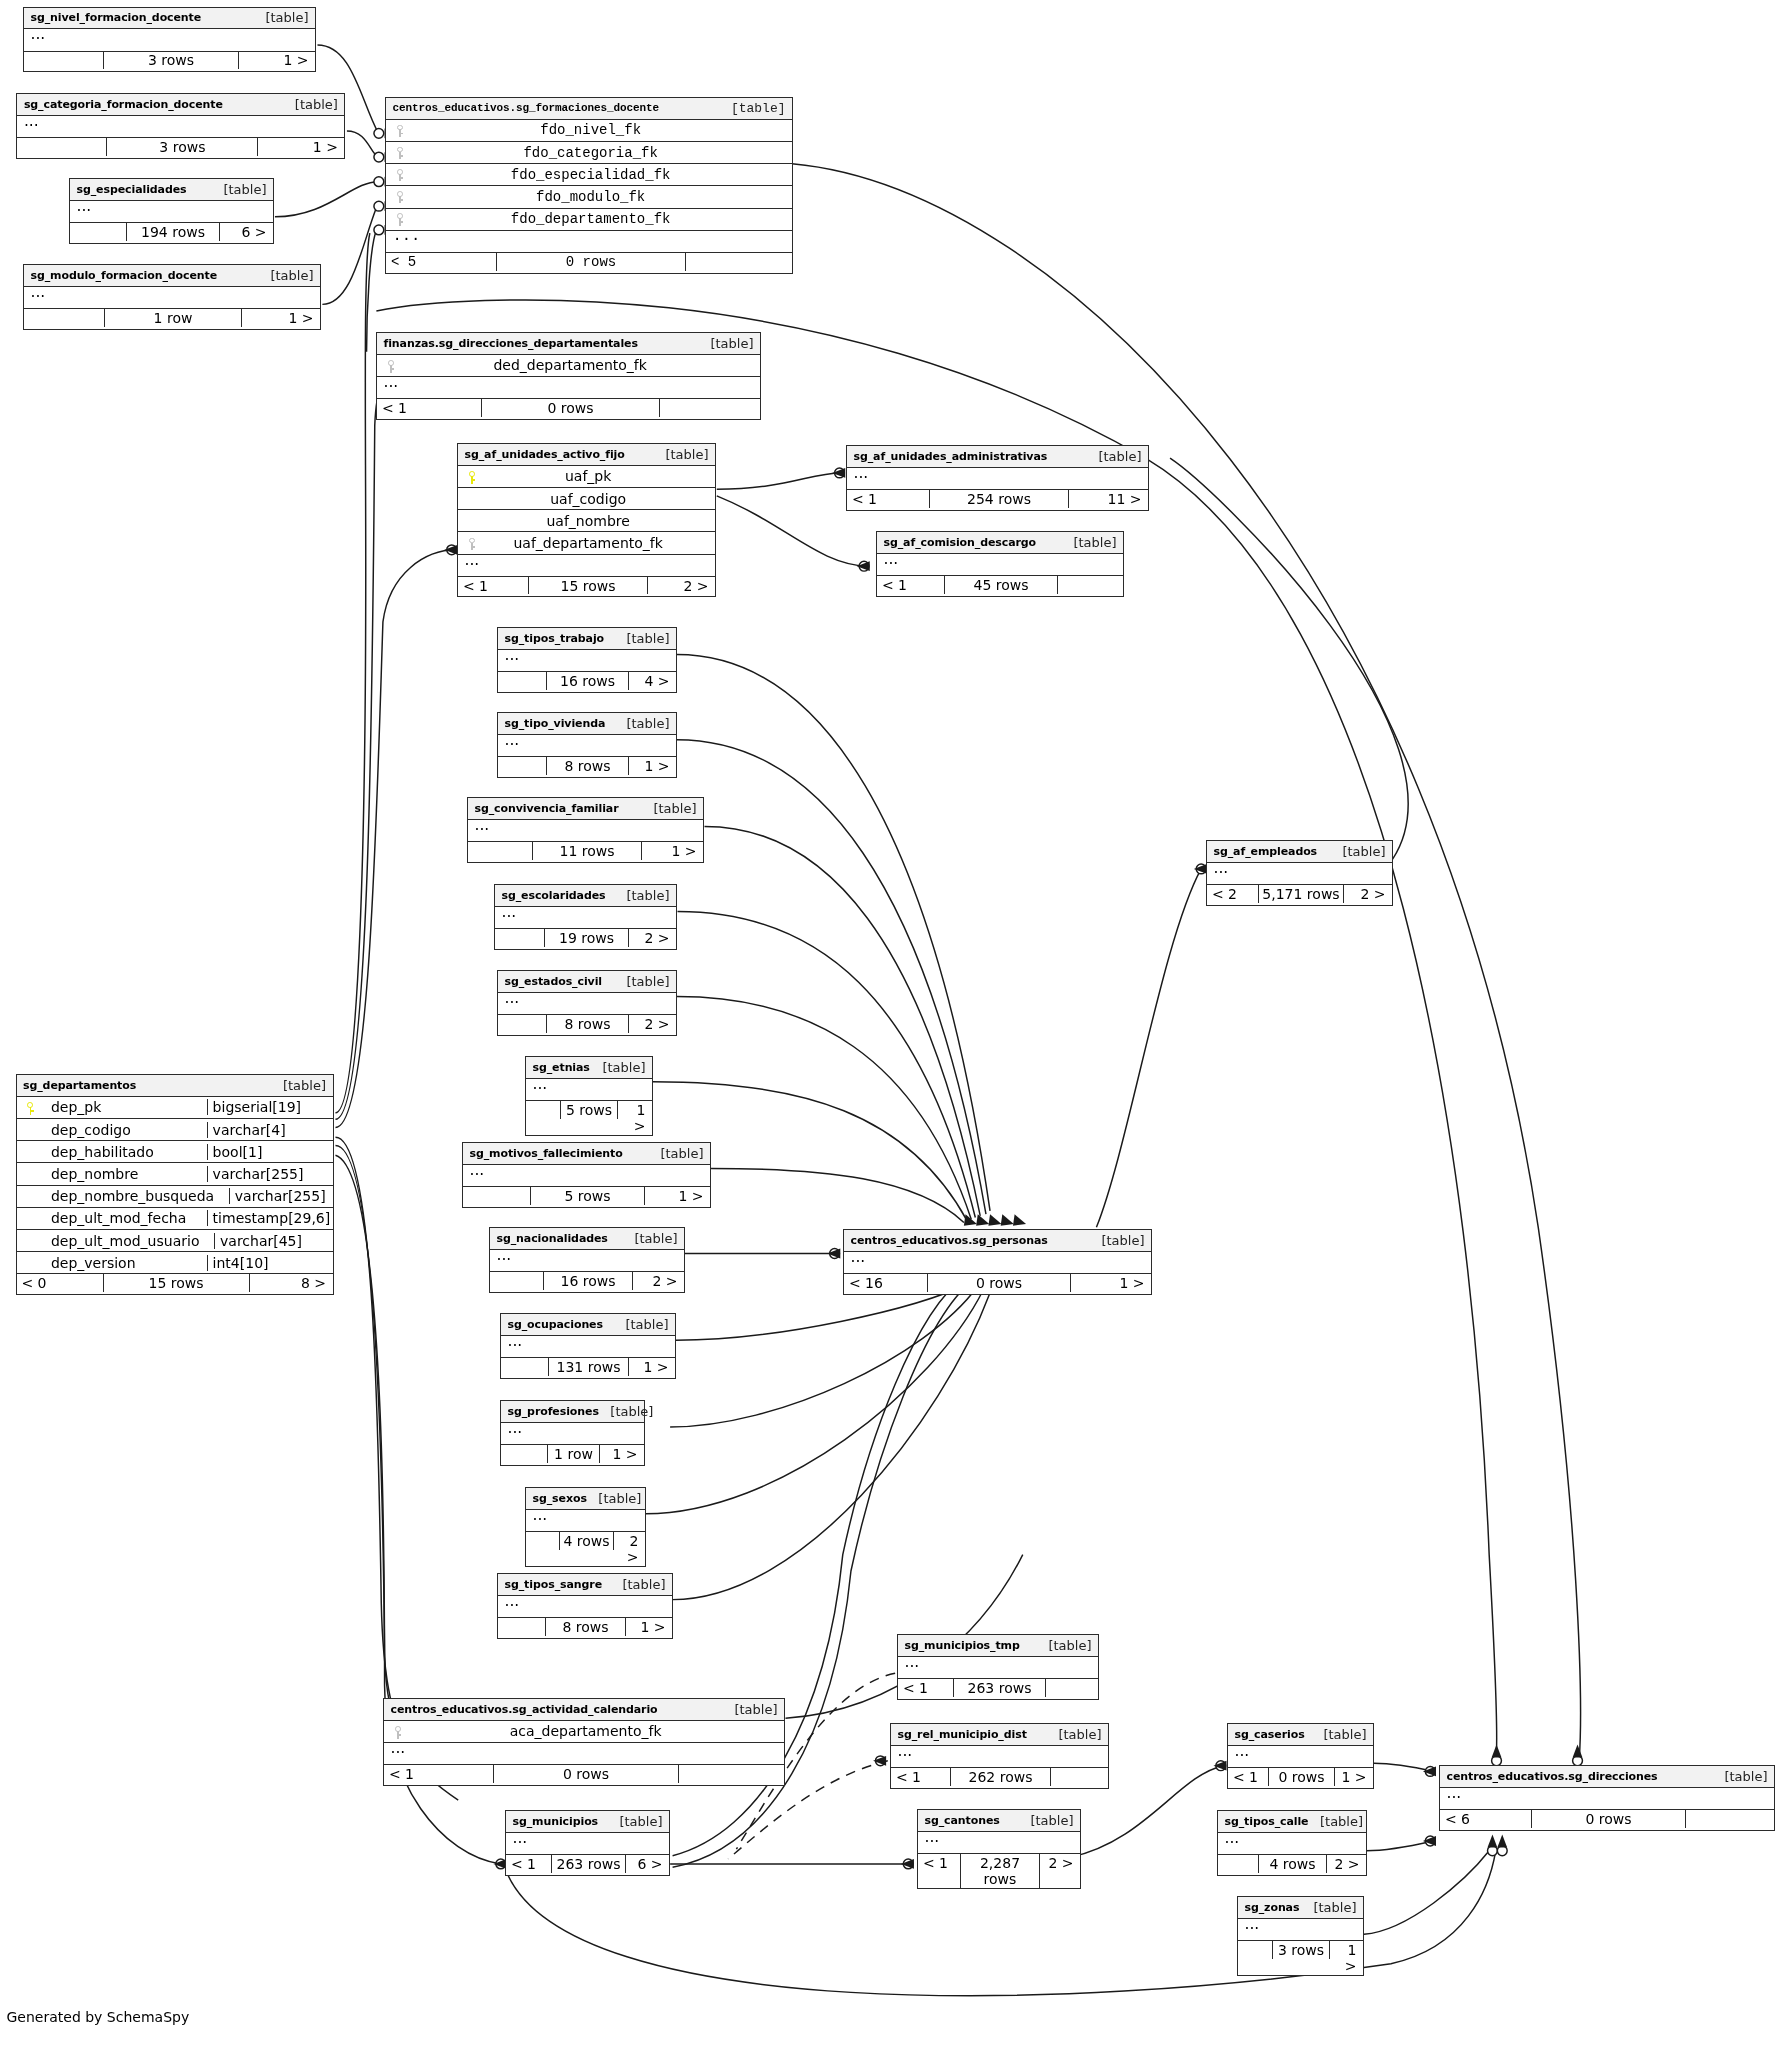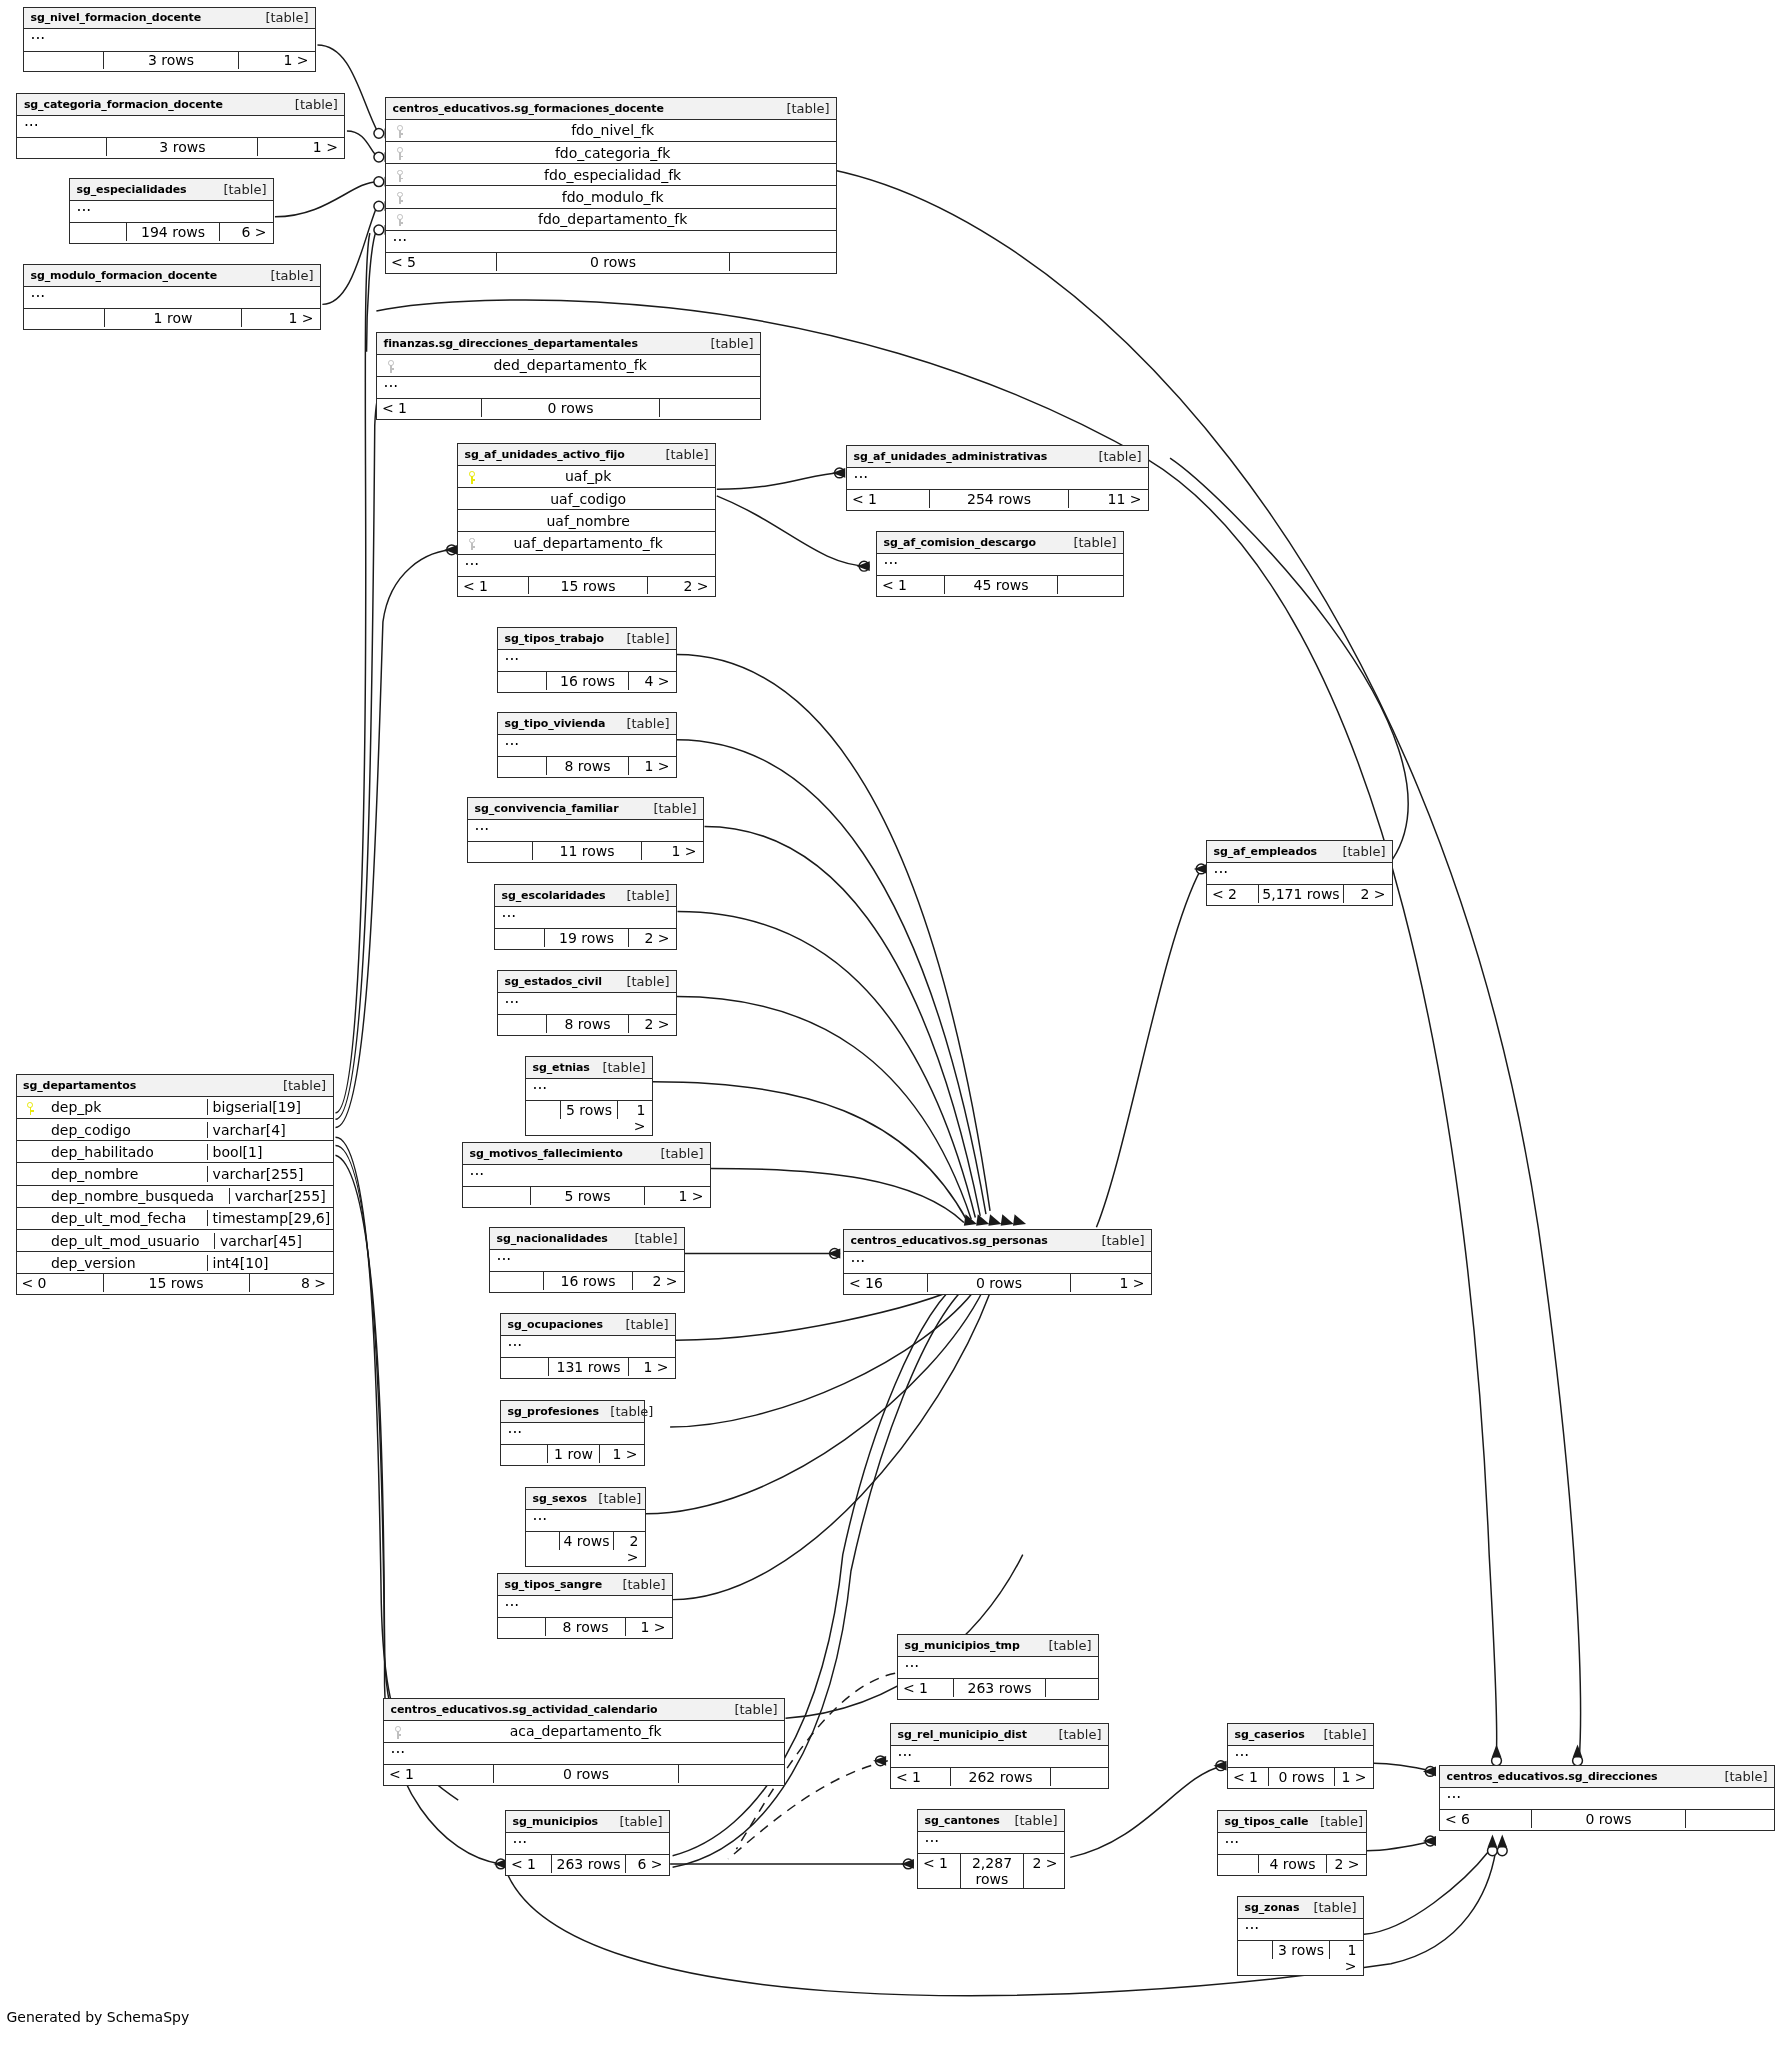--- a/index.html
+++ b/index.html
@@ -239,21 +239,21 @@
           <span class="tname">sg_modulo_formacion_docente</span>
           <span class="ttag">[table]</span>
         </div>
         <div class="ellip">...</div>
         <div class="foot">
           <span class="f1" style="flex-basis: 80px;"></span>
           <span class="f2">1 row</span>
           <span class="f3" style="flex-basis: 78px;">1 &gt;</span>
         </div>
       </div>
-      <div class="tbl" style="left: 385px; top: 97px; width: 452px;">
+      <div class="tbl" style="left: 385px; top: 97px; width: 408px; font-family: Liberation Mono, monospace;">
         <div class="hdr">
           <span class="tname">centros_educativos.sg_formaciones_docente</span>
           <span class="ttag">[table]</span>
         </div>
         <div class="col">
           <span class="keyslot"><span class="keyicon key-fk"><i></i><b></b><s></s></span></span>
           <span class="cname">fdo_nivel_fk</span>
         </div>
         <div class="col">
           <span class="keyslot"><span class="keyicon key-fk"><i></i><b></b><s></s></span></span>
@@ -646,21 +646,21 @@
           <span class="tname">sg_municipios</span>
           <span class="ttag">[table]</span>
         </div>
         <div class="ellip">...</div>
         <div class="foot">
           <span class="f1" style="flex-basis: 45px;">&lt; 1</span>
           <span class="f2">263 rows</span>
           <span class="f3" style="flex-basis: 43px;">6 &gt;</span>
         </div>
       </div>
-      <div class="tbl" style="left: 917px; top: 1809px; width: 148px;">
+      <div class="tbl" style="left: 917px; top: 1809px; width: 164px;">
         <div class="hdr">
           <span class="tname">sg_cantones</span>
           <span class="ttag">[table]</span>
         </div>
         <div class="ellip">...</div>
         <div class="foot">
           <span class="f1" style="flex-basis: 42px;">&lt; 1</span>
           <span class="f2">2,287 rows</span>
           <span class="f3" style="flex-basis: 40px;">2 &gt;</span>
         </div>

